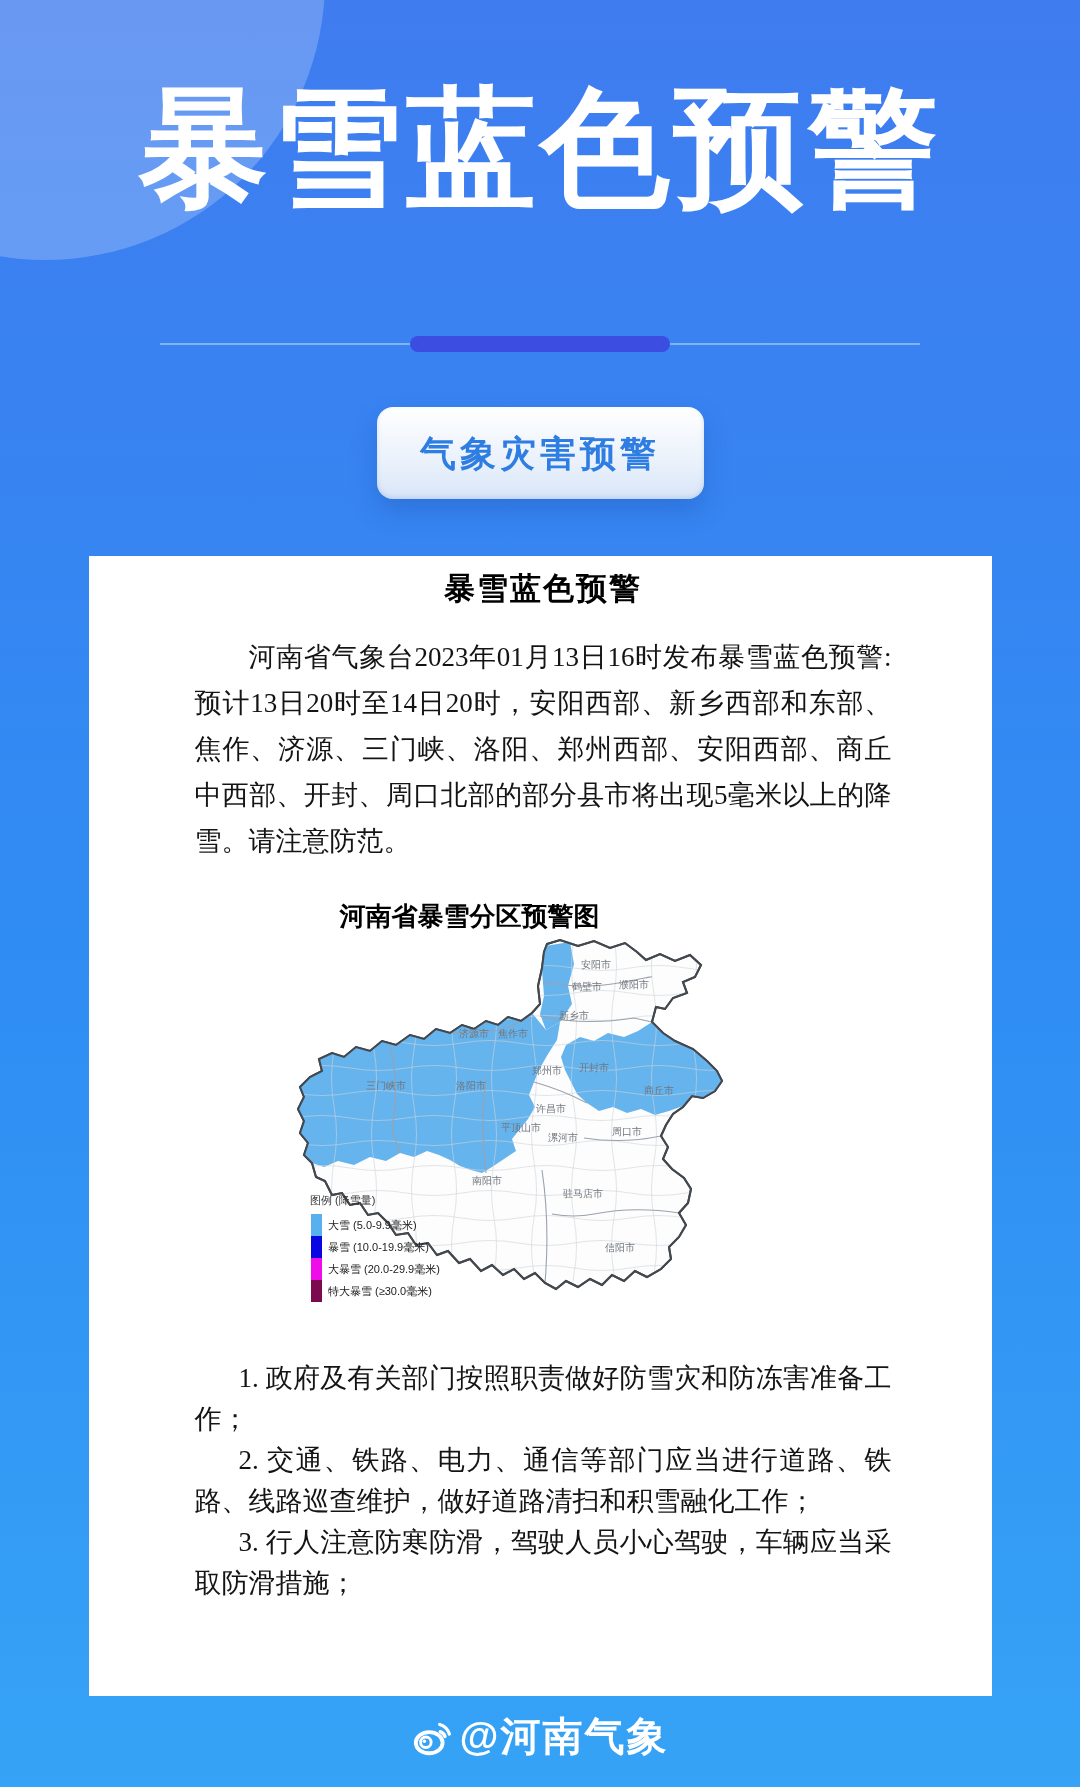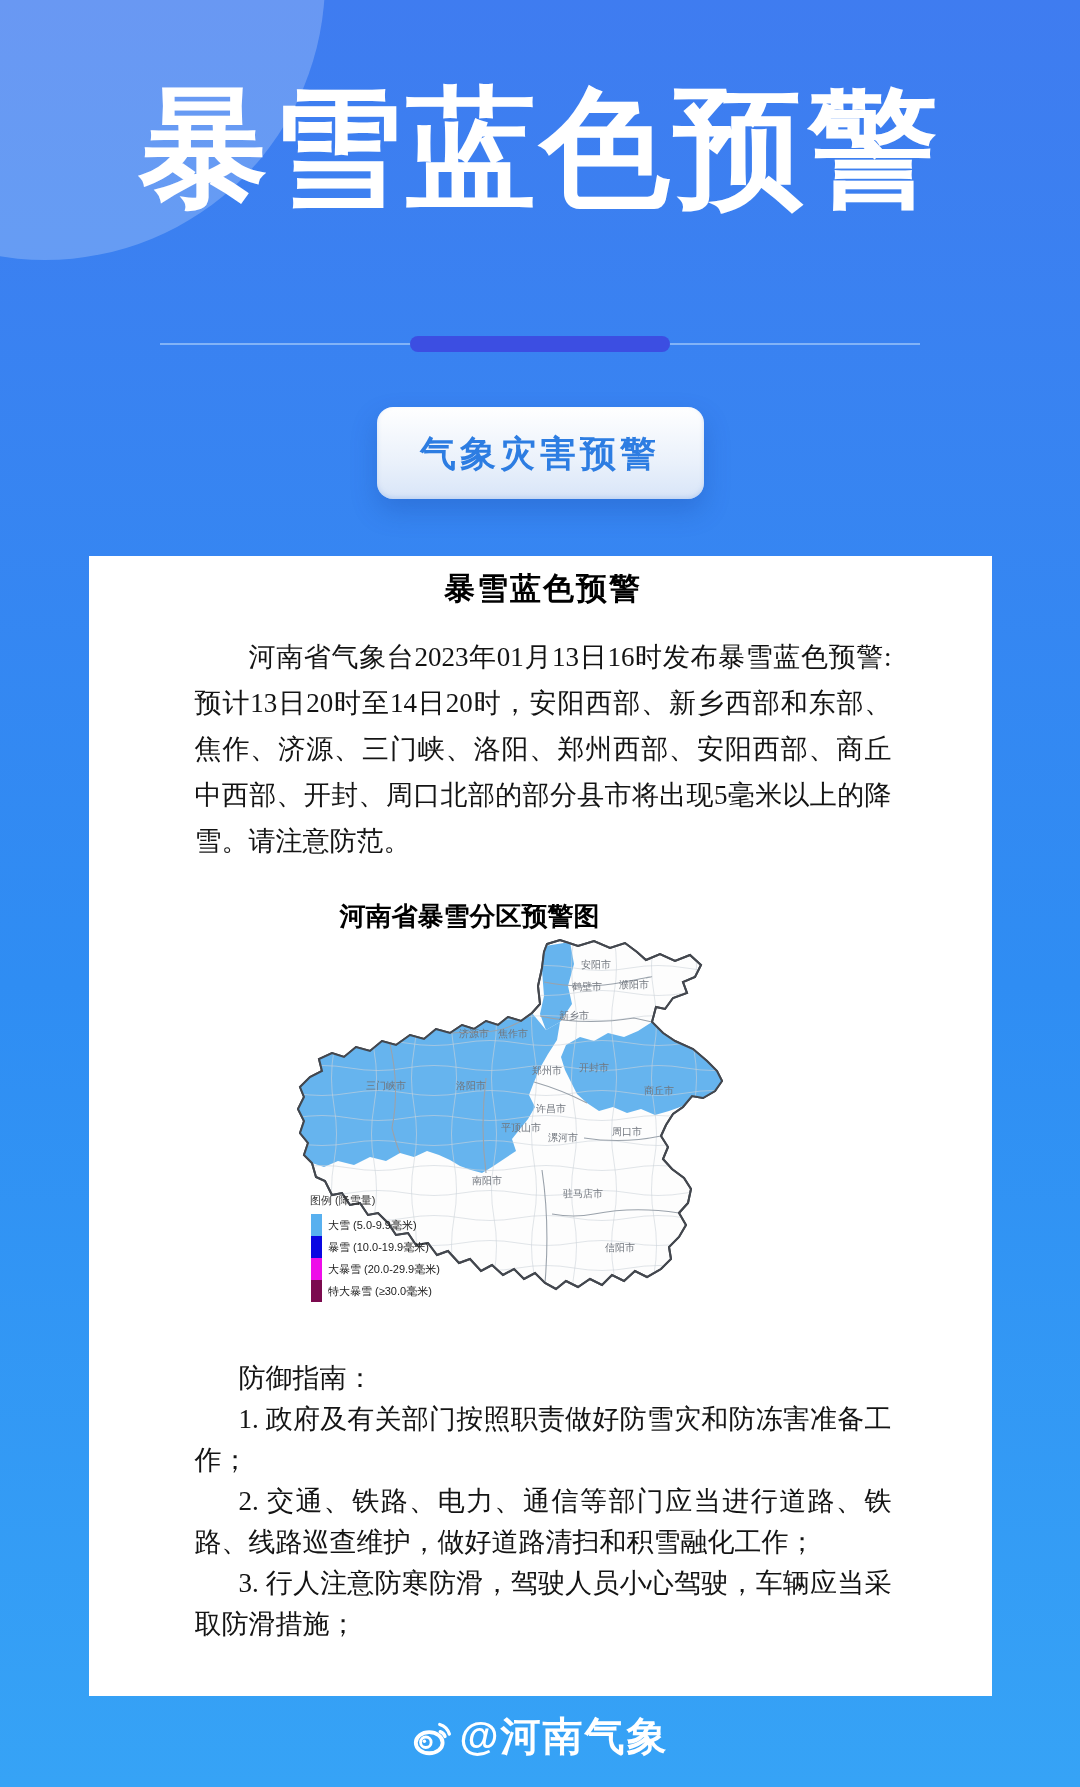--- a/index.html
+++ b/index.html
@@ -166,21 +166,20 @@
       <rect x="17" y="320" width="11" height="22" fill="#ee0ce9"></rect>
       <rect x="17" y="342" width="11" height="22" fill="#7b0a4e"></rect>
       <text class="lg-label" x="34" y="291">大雪 (5.0-9.9毫米)</text>
       <text class="lg-label" x="34" y="313">暴雪 (10.0-19.9毫米)</text>
       <text class="lg-label" x="34" y="335">大暴雪 (20.0-29.9毫米)</text>
       <text class="lg-label" x="34" y="357">特大暴雪 (≥30.0毫米)</text>
     </g>
   </svg>
 
   <div class="guide">
-    <p>防御指南：</p>
     <p>1. 政府及有关部门按照职责做好防雪灾和防冻害准备工作；</p>
     <p>2. 交通、铁路、电力、通信等部门应当进行道路、铁路、线路巡查维护，做好道路清扫和积雪融化工作；</p>
     <p>3. 行人注意防寒防滑，驾驶人员小心驾驶，车辆应当采取防滑措施；</p>
 
   </div>
 </div>
 
 <div class="poster-footer">
   <svg width="46" height="46" viewBox="0 0 48 48">
     <ellipse cx="19" cy="31" rx="14" ry="11" fill="none" stroke="#ffffff" stroke-width="4"></ellipse>

